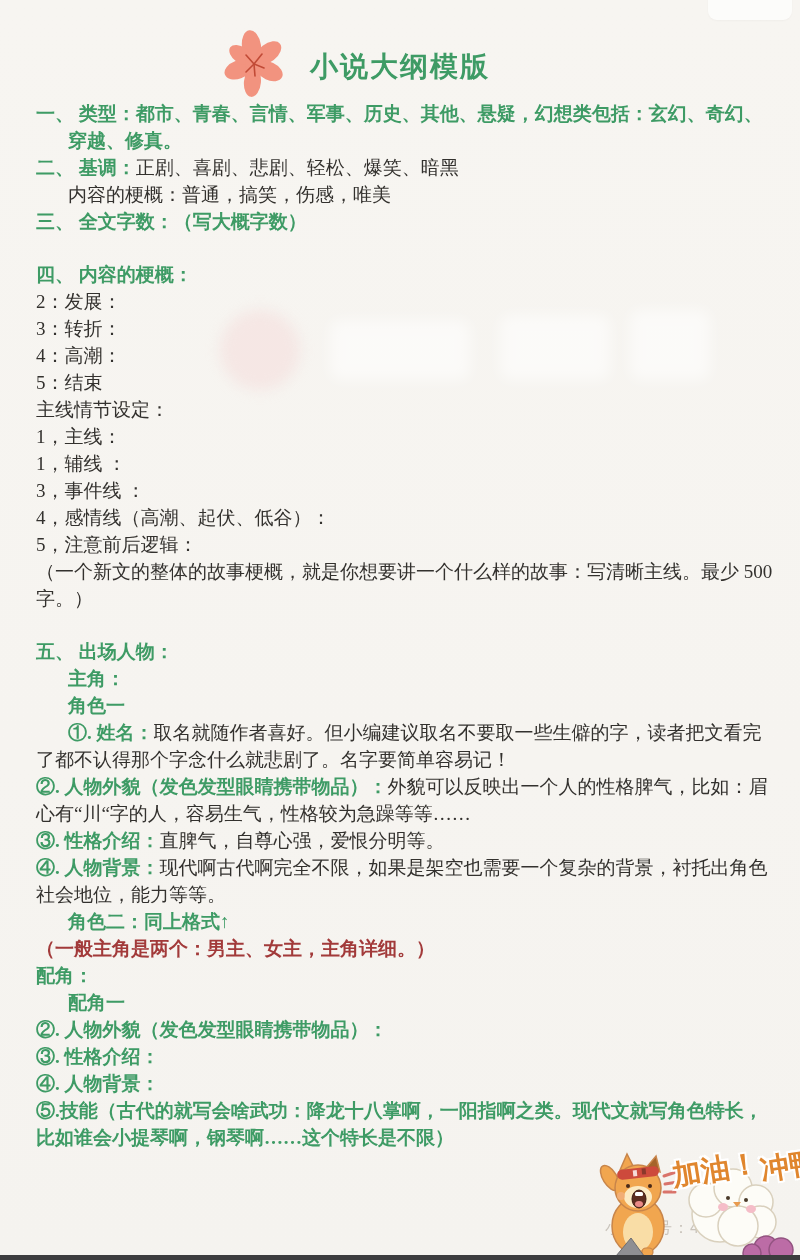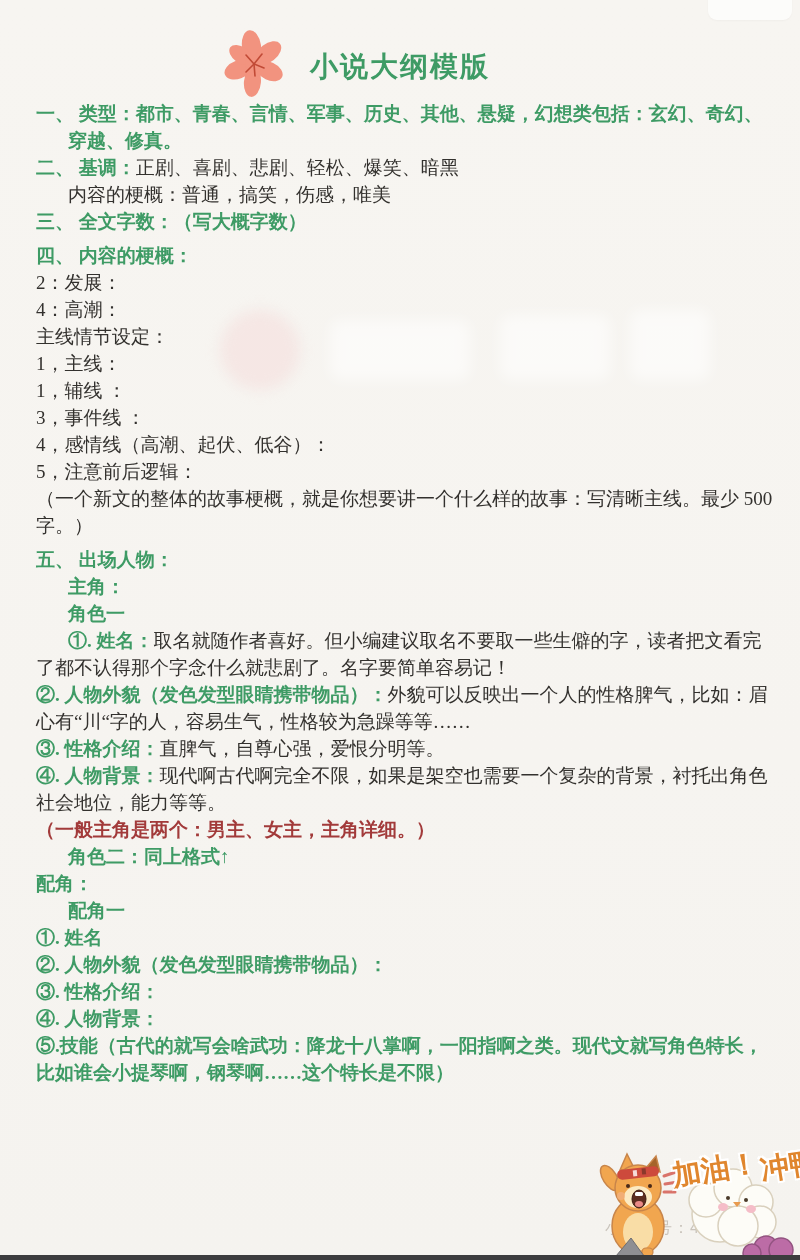--- a/index.html
+++ b/index.html
@@ -24,21 +24,21 @@
     position:absolute;right:8px;top:-14px;width:84px;height:34px;
     background:rgba(255,255,255,.65);border-radius:9px;
     box-shadow:0 1px 2px rgba(0,0,0,.03);
   }
   
   .doc{position:relative;padding:4px 20px 0 36px;width:744px;}
   .para{font-size:19px;line-height:27px;margin:0;color:#33312e;}
   .hang{padding-left:32px;text-indent:-32px;}
   .indent{padding-left:32px;}
   .first{text-indent:32px;}
-  .sp{margin-top:7px;}
+  .sp{margin-top:26px;}
   .seg-green{color:#3e9b65;font-weight:bold;}
   .seg-dark{color:#33312e;font-weight:normal;margin-top:44px;}
   .seg-red{color:#a23a3a;font-weight:bold;}
   
   .wm-center{position:absolute;left:200px;top:300px;width:520px;height:100px;pointer-events:none;}
   .wm-blob{position:absolute;background:rgba(255,255,255,.55);filter:blur(7px);border-radius:10px;}
   .wm-blob.pink{background:rgba(244,205,205,.35);}
   
   .footer-watermark{
     position:absolute;left:605px;top:1218px;
@@ -86,40 +86,41 @@
     <h1 class="page-title">小说大纲模版</h1>
   </div>
 
   <div class="doc">
       <div class="para hang"><span class="seg-green">一、 类型：都市、青春、言情、军事、历史、其他、悬疑，幻想类包括：玄幻、奇幻、穿越、修真。</span></div>
       <div class="para hang"><span class="seg-green">二、 基调：</span><span class="seg-dark">正剧、喜剧、悲剧、轻松、爆笑、暗黑</span></div>
       <div class="para indent"><span class="seg-dark">内容的梗概：普通，搞笑，伤感，唯美</span></div>
       <div class="para hang"><span class="seg-green">三、 全文字数：（写大概字数）</span></div>
       <div class="para hang sp"><span class="seg-green">四、 内容的梗概：</span></div>
       <div class="para"><span class="seg-dark">2：发展：</span></div>
+      <div class="para"><span class="seg-dark">3：转折：</span></div>
       <div class="para"><span class="seg-dark">4：高潮：</span></div>
+      <div class="para"><span class="seg-dark">5：结束</span></div>
       <div class="para"><span class="seg-dark">主线情节设定：</span></div>
       <div class="para"><span class="seg-dark">1，主线：</span></div>
       <div class="para"><span class="seg-dark">1，辅线 ：</span></div>
       <div class="para"><span class="seg-dark">3，事件线 ：</span></div>
       <div class="para"><span class="seg-dark">4，感情线（高潮、起伏、低谷）：</span></div>
       <div class="para"><span class="seg-dark">5，注意前后逻辑：</span></div>
       <div class="para"><span class="seg-dark">（一个新文的整体的故事梗概，就是你想要讲一个什么样的故事：写清晰主线。最少 500 字。）</span></div>
       <div class="para hang sp"><span class="seg-green">五、 出场人物：</span></div>
       <div class="para indent"><span class="seg-green">主角：</span></div>
       <div class="para indent"><span class="seg-green">角色一</span></div>
       <div class="para first"><span class="seg-green">①. 姓名：</span><span class="seg-dark">取名就随作者喜好。但小编建议取名不要取一些生僻的字，读者把文看完了都不认得那个字念什么就悲剧了。名字要简单容易记！</span></div>
       <div class="para"><span class="seg-green">②. 人物外貌（发色发型眼睛携带物品）：</span><span class="seg-dark">外貌可以反映出一个人的性格脾气，比如：眉心有“川“字的人，容易生气，性格较为急躁等等……</span></div>
       <div class="para"><span class="seg-green">③. 性格介绍：</span><span class="seg-dark">直脾气，自尊心强，爱恨分明等。</span></div>
       <div class="para"><span class="seg-green">④. 人物背景：</span><span class="seg-dark">现代啊古代啊完全不限，如果是架空也需要一个复杂的背景，衬托出角色社会地位，能力等等。</span></div>
+      <div class="para indent"><span class="seg-green">角色二：同上格式↑</span></div>
       <div class="para"><span class="seg-red">（一般主角是两个：男主、女主，主角详细。）</span></div>
-      <div class="para indent"><span class="seg-green">角色二：同上格式↑</span></div>
       <div class="para"><span class="seg-green">配角：</span></div>
       <div class="para indent"><span class="seg-green">配角一</span></div>
-      <div class="para"><span class="seg-green">①. 姓名</span></div>
       <div class="para"><span class="seg-green">②. 人物外貌（发色发型眼睛携带物品）：</span></div>
       <div class="para"><span class="seg-green">③. 性格介绍：</span></div>
       <div class="para"><span class="seg-green">④. 人物背景：</span></div>
       <div class="para"><span class="seg-green">⑤.技能（古代的就写会啥武功：降龙十八掌啊，一阳指啊之类。现代文就写角色特长，比如谁会小提琴啊，钢琴啊……这个特长是不限）</span></div>
     </div>
 
   <div class="wm-center">
     <div class="wm-blob pink" style="left:20px;top:10px;width:80px;height:80px;border-radius:50%;"></div>
     <div class="wm-blob" style="left:130px;top:20px;width:140px;height:60px;"></div>
     <div class="wm-blob" style="left:300px;top:15px;width:110px;height:65px;"></div>

